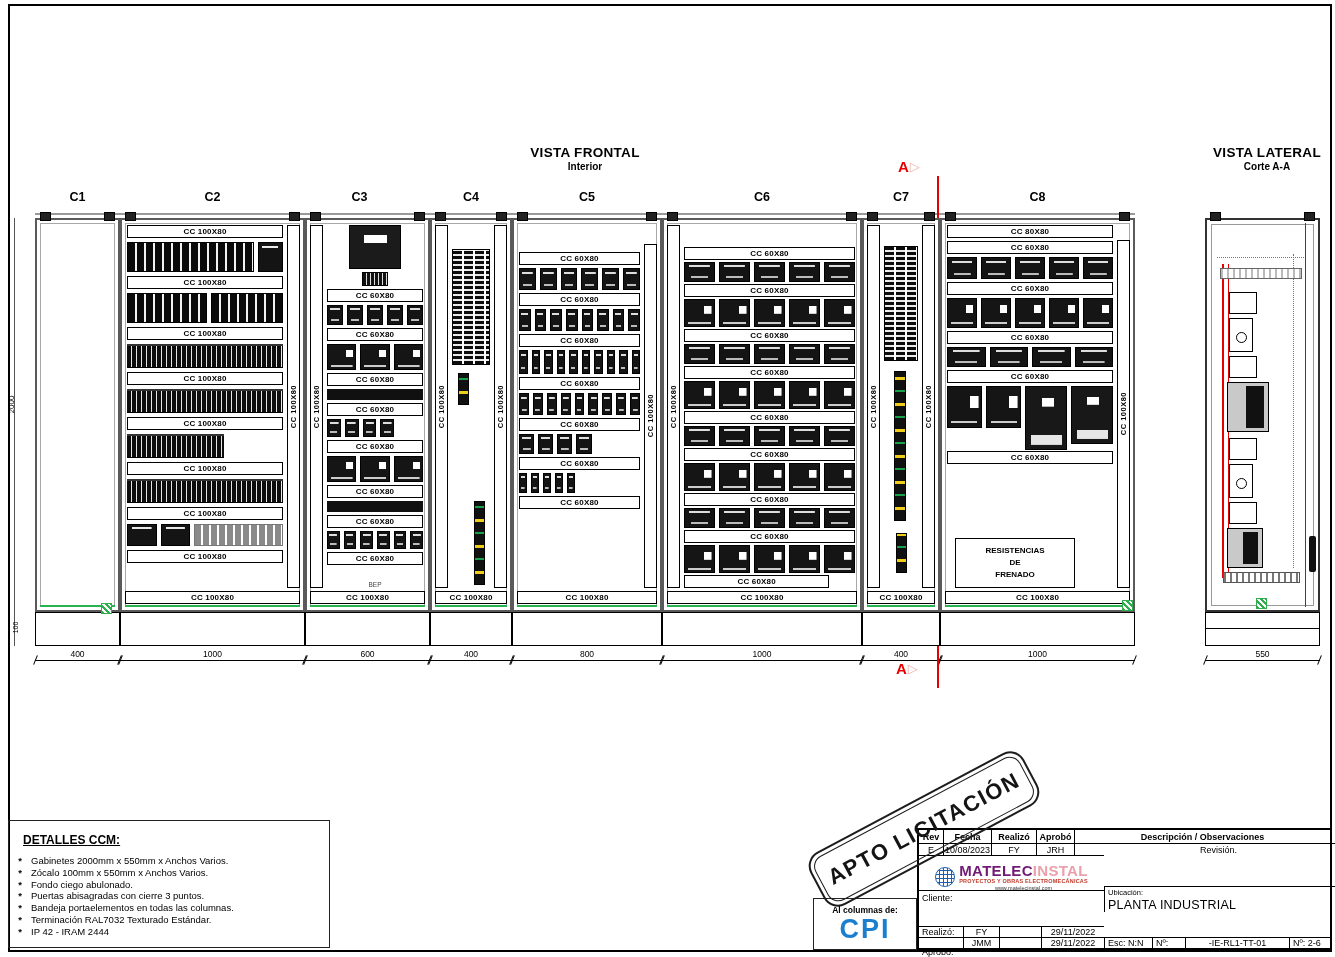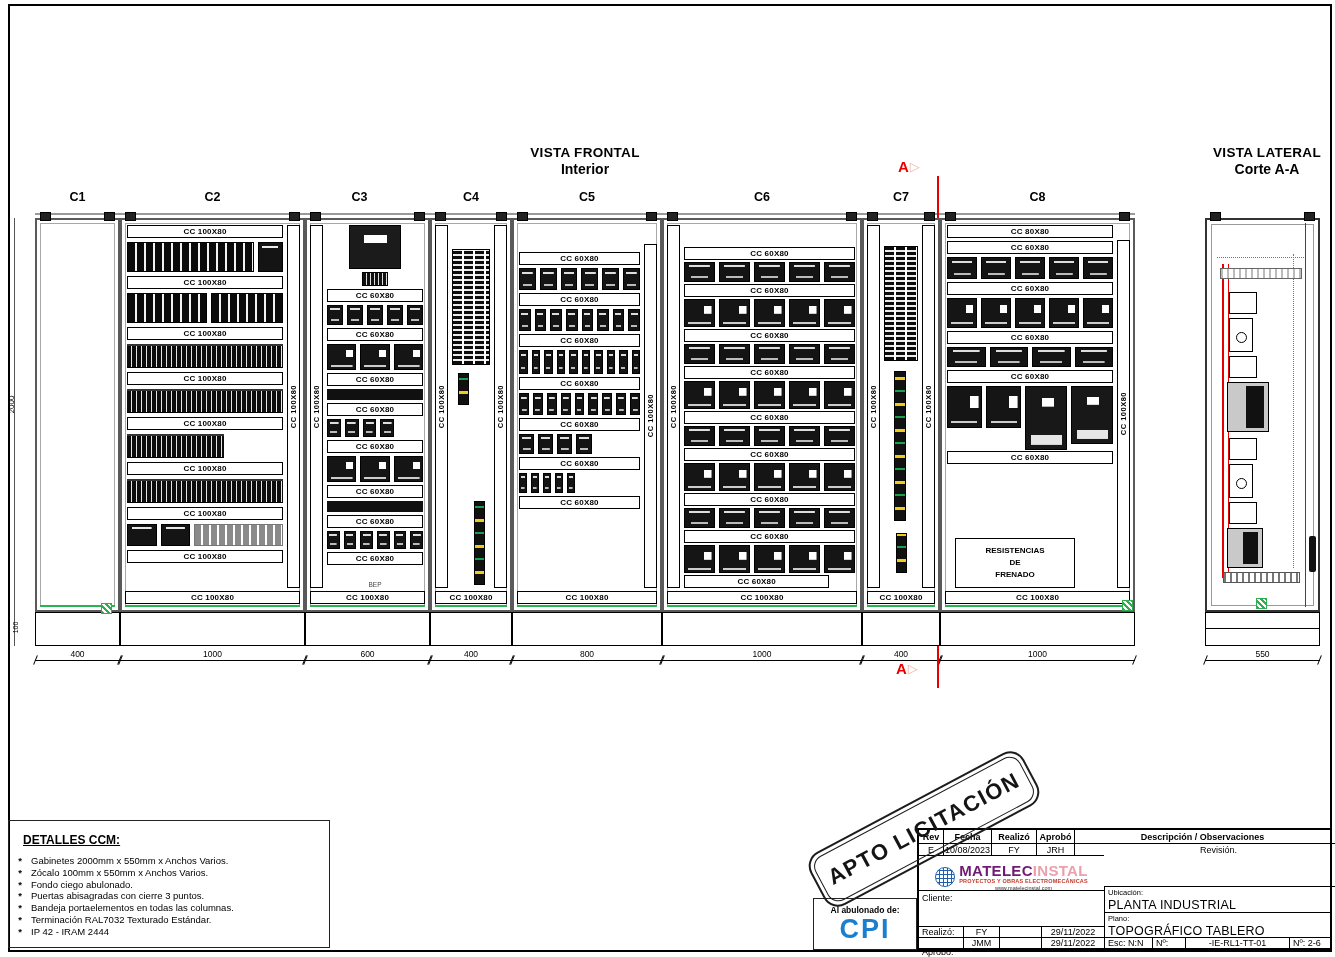--- a/index.html
+++ b/index.html
@@ -2,21 +2,21 @@
 <html><head>
 <meta charset="utf-8">
 <style>
   html,body{margin:0;padding:0;background:#fff;}
   #canvas{position:relative;width:1335px;height:957px;background:#fff;overflow:hidden;
           font-family:"Liberation Sans",sans-serif;color:#000;}
   #frame{position:absolute;left:8px;top:4px;width:1320px;height:944px;border:2px solid #000;}
   
   .viewtitle{position:absolute;text-align:center;font-weight:bold;}
   .viewtitle .t1{font-size:13.5px;letter-spacing:.3px;}
-  .viewtitle .t2{font-size:14px;margin-top:1px;}
+  .viewtitle .t2{font-size:10px;margin-top:1px;}
   
   .toprail{position:absolute;left:35px;top:213px;width:1100px;height:2px;background:#9a9a9a;}
   .cab-id{position:absolute;top:190px;height:14px;text-align:center;font-weight:bold;font-size:12.5px;}
   .cab{position:absolute;top:218px;height:394px;border:2px solid #5a5a5a;background:#fff;box-sizing:border-box;z-index:2;}
   .cab-inner{position:absolute;inset:3px;border:1px solid #a8a8a8;}
   .hinge{position:absolute;top:-8px;width:9px;height:7px;background:#222;border:1px solid #000;z-index:3;}
   .hl{left:3px}.hr{right:3px}
   .cab-rows{position:absolute;top:5px;bottom:22px;display:flex;flex-direction:column;align-items:center;}
   .cab-rows>*{width:100%;}
   .lbl{height:13px;border:1px solid #000;background:#fff;display:flex;align-items:center;justify-content:center;
@@ -587,21 +587,21 @@
           <span>Terminación RAL7032 Texturado Estándar.</span>
         </div>
         <div class="ditem">
           <span class="dbul">*</span>
           <span>IP 42 - IRAM 2444</span>
         </div>
       </div>
   </div>
 
   <div id="sponsor">
-    <div class="sl">Al abulonado de:</div>
+    <div class="sl">Al columnas de:</div>
     <div class="cpi">CPI</div>
   </div>
 
   <div id="stamp">
     <div class="stamp-box">
       <span>APTO LICITACIÓN</span>
     </div>
   </div>
 
   <div id="tblock">
@@ -635,22 +635,18 @@
     <div class="tc tval" style="left:122px;top:96px;width:63px;height:11px;">29/11/2022</div>
     <div class="tc noL small-left" style="left:0;top:107px;width:44px;height:29px;">Aprobó:</div>
     <div class="tc tval" style="left:44px;top:107px;width:36px;height:11px;">JMM</div>
     <div class="tc" style="left:80px;top:107px;width:42px;height:11px;"></div>
     <div class="tc tval" style="left:122px;top:107px;width:63px;height:11px;">29/11/2022</div>
 
     <div class="tc lblval" style="left:185px;top:56px;width:248px;height:26px;">
       <span class="s">Ubicación:</span>
       <span class="b">PLANTA INDUSTRIAL</span>
     </div>
-    <div class="tc lblval" style="left:185px;top:82px;width:226px;height:25px;">
-      <span class="s">Plano:</span>
-      <span class="b">TOPOGRÁFICO TABLERO</span>
-    </div>
     <div class="tc small-left" style="left:185px;top:107px;width:48px;height:11px;">Esc: N:N</div>
     <div class="tc small-left" style="left:233px;top:107px;width:33px;height:11px;">Nº:</div>
     <div class="tc tval" style="left:266px;top:107px;width:104px;height:11px;">-IE-RL1-TT-01</div>
     <div class="tc small-left" style="left:370px;top:107px;width:41px;height:11px;">Nº: 2-6</div>
   </div>
 </div>
 
 </body></html>

